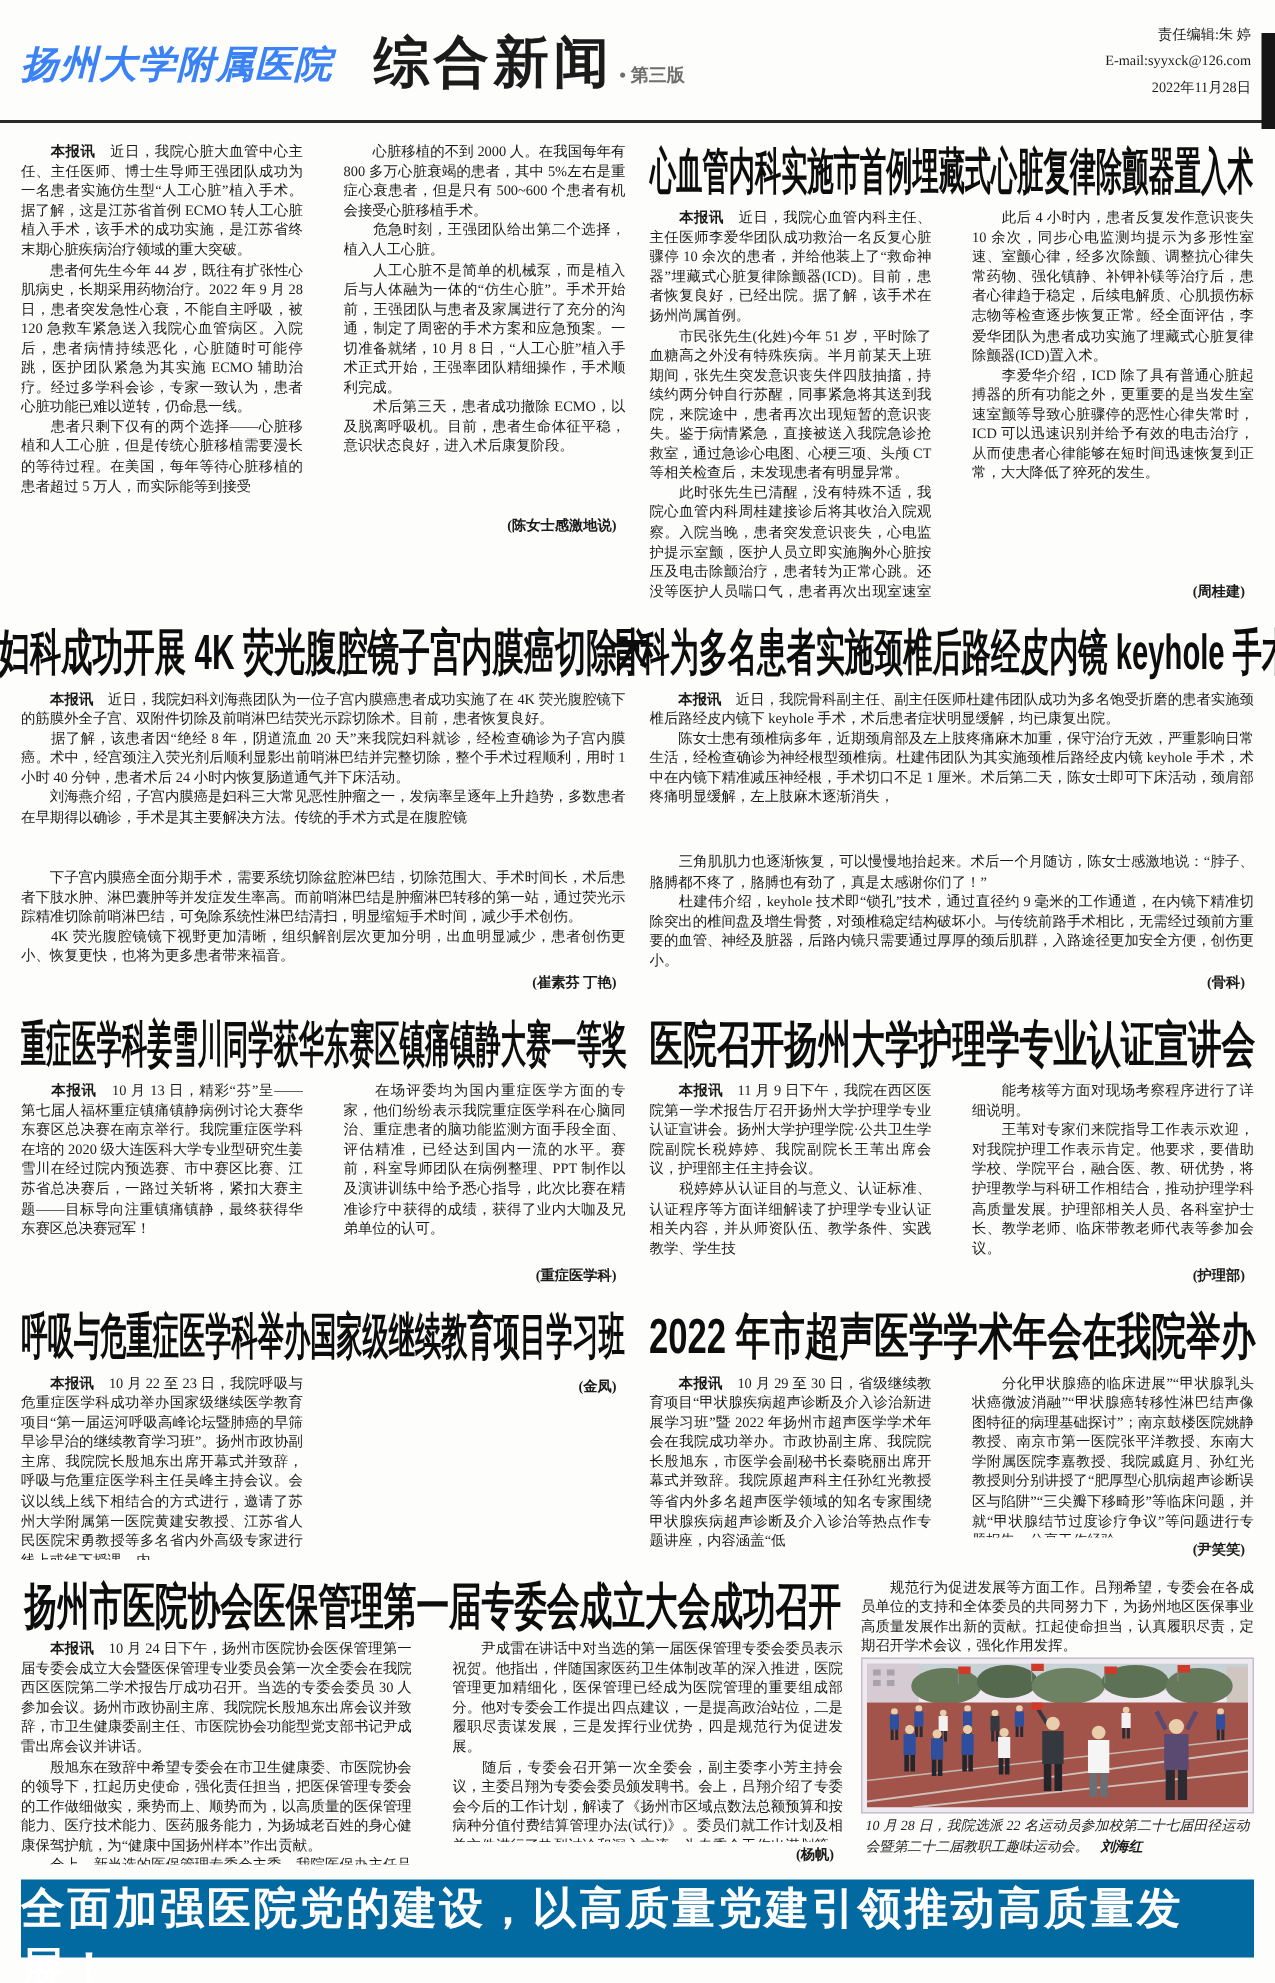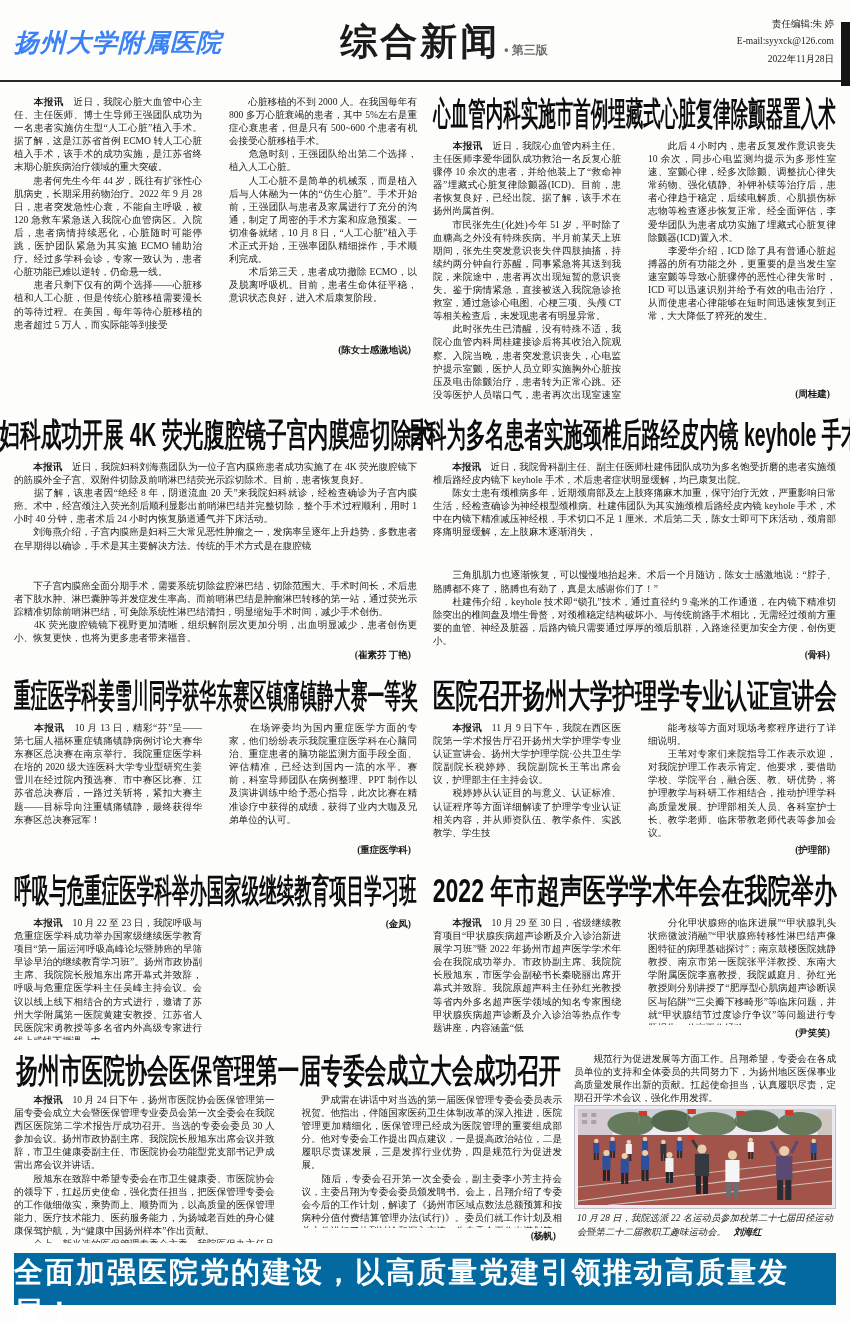--- a/index.html
+++ b/index.html
@@ -3,21 +3,21 @@
 <meta charset="utf-8">
 <style>
   html,body{margin:0;padding:0;background:#e9e9e6;}
   .page{position:relative;width:850px;height:1322px;margin:0 auto;background:#fdfdfc;
         overflow:hidden;font-family:"Liberation Serif","DejaVu Serif",serif;color:#1b1b1b;}
   
   .masthead{position:relative;display:flex;align-items:center;height:80px;
             padding:8px 0 4px 14px;box-sizing:border-box;}
   .org{width:235px;font-size:25px;font-weight:bold;font-style:italic;color:#3b82f6;
        letter-spacing:1px;font-family:"DejaVu Serif",serif;}
-  .mast-center{flex:1;text-align:center;}
+  .mast-center{flex:1;}
   .section-title{font-size:37px;font-weight:900;letter-spacing:3px;
                  font-family:"Liberation Sans","DejaVu Sans",sans-serif;display:inline-block;}
   .page-label{font-size:12px;color:#6e6e6e;font-weight:bold;margin-left:4px;
               font-family:"Liberation Sans",sans-serif;}
   .mast-meta{width:195px;text-align:right;font-size:9.5px;line-height:1.8;padding-right:16px;}
   .mast-bar{position:absolute;right:0;top:22px;width:9px;height:64px;background:#161616;}
   .rule{height:2px;background:#2a2a2a;margin-bottom:6px;}
   
   main{padding:4px 14px 0;}
   .row{display:flex;gap:16px;margin-bottom:12px;}

